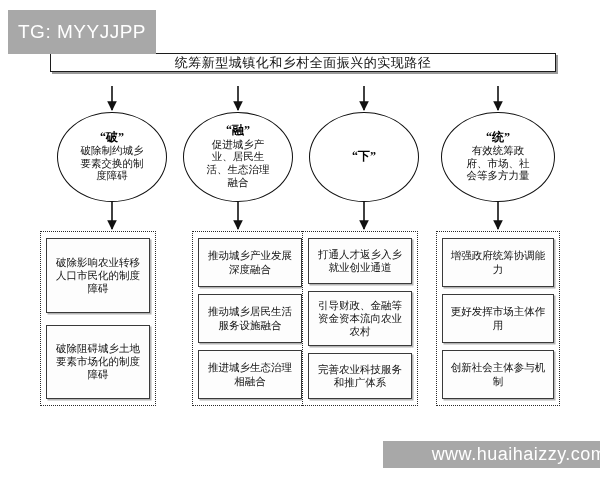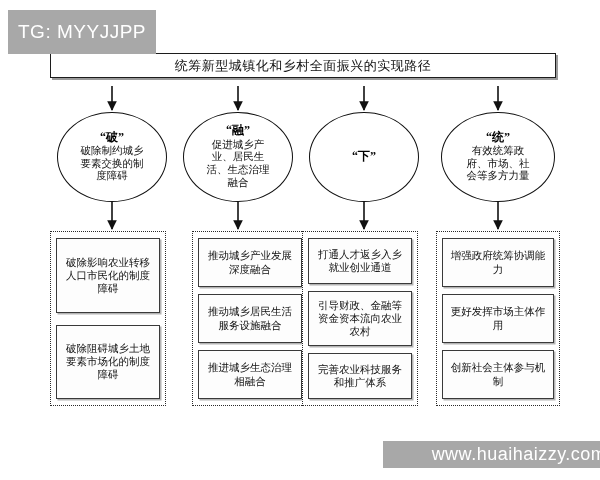--- a/index.html
+++ b/index.html
@@ -58,21 +58,21 @@
     height: 480px;
     pointer-events: none;
   }
 
   
   #title-box {
     position: absolute;
     left: 50px;
     top: 53px;
     width: 506px;
-    height: 25px;
+    height: 19px;
     border: 1.6px solid #1c1c1c;
     background: #ffffff;
     box-shadow: 2px 2px 0 0 #9a9a9a;
     display: flex;
     align-items: center;
     justify-content: center;
     box-sizing: border-box;
   }
   #title-box .title-text {
     font-size: 13px;
@@ -141,21 +141,21 @@
     flex: 1 1 auto;
   }
   .item .item-text {
     font-size: 10.5px;
     color: #111111;
     line-height: 1.25;
     word-break: break-all;
   }
 
   
-  #col-0 { left: 50px; gap: 12px; }
+  #col-0 { left: 40px; gap: 12px; }
   #col-1 { left: 192px; }
   #col-2 { left: 302px; }
   #col-3 { left: 436px; }
 
   #ell-0 { left: 57px;  top: 112px; }
   #ell-1 { left: 183px; top: 112px; }
   #ell-2 { left: 309px; top: 112px; }
   #ell-3 { left: 441px; top: 112px; }
 
   #col-3 { width: 124px; }

